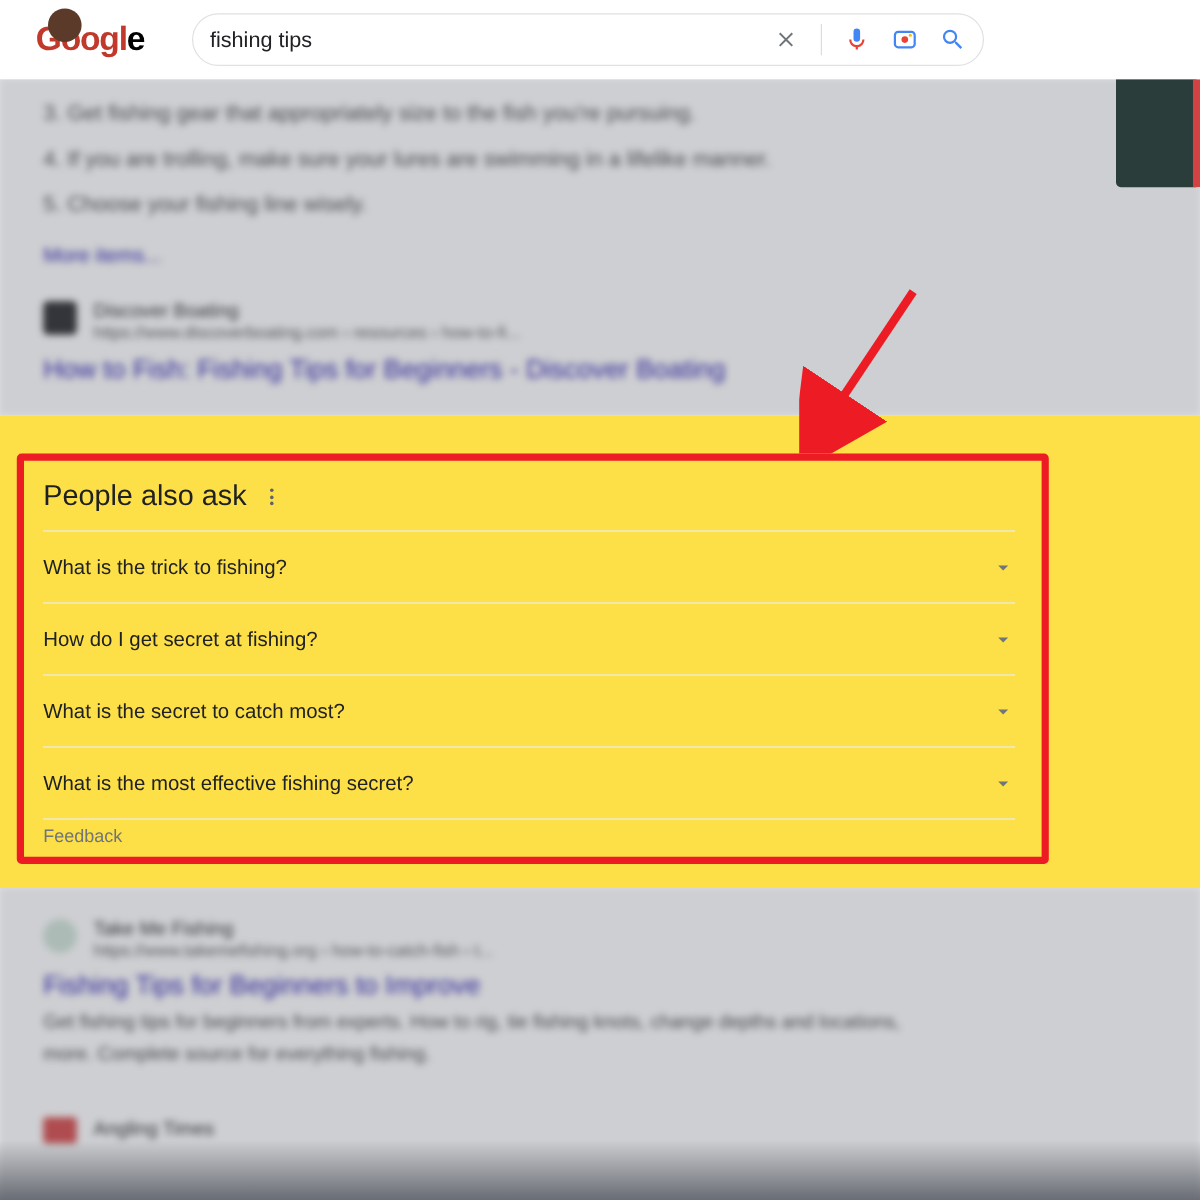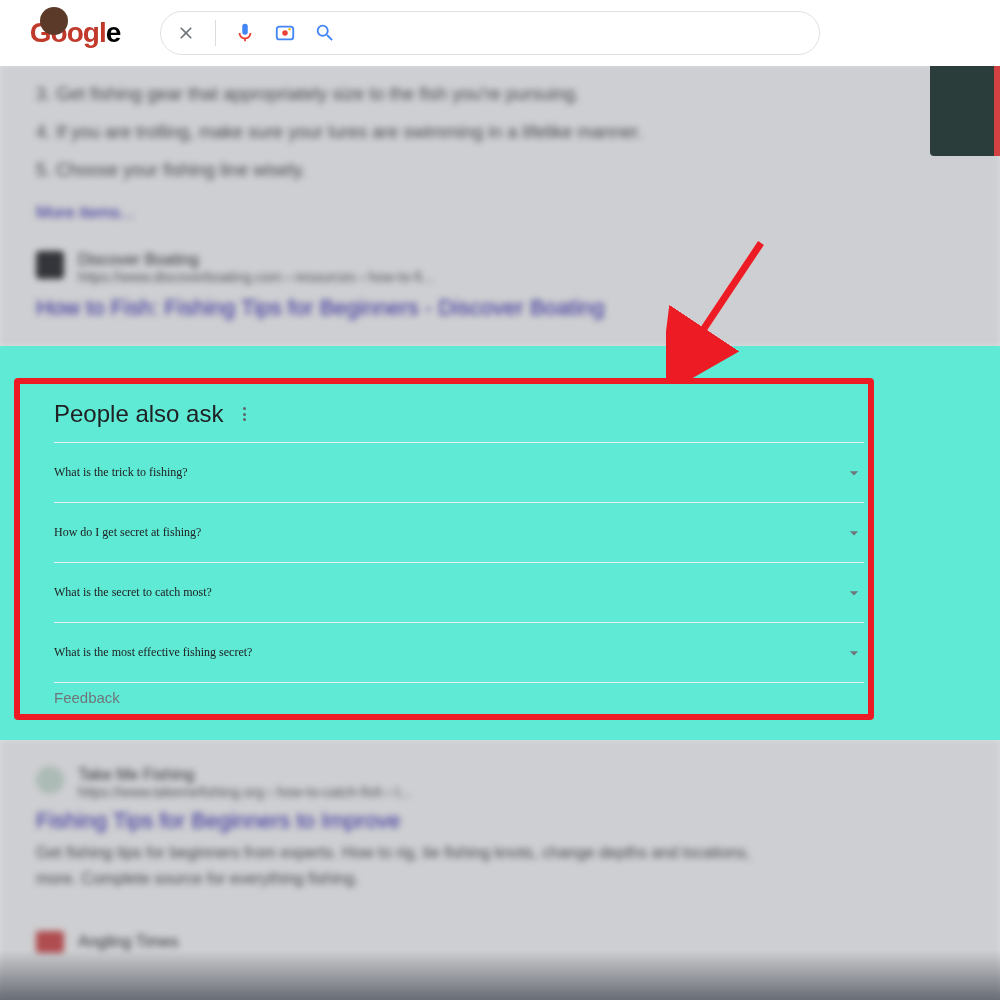--- a/index.html
+++ b/index.html
@@ -113,24 +113,24 @@
   .red-box-thumb {
     position:absolute; right:0; top:66px; width:70px; height:90px;
     background:#2a3d3a; border-radius:0 0 0 4px; z-index:3;
     border-right:6px solid #d34242;
   }
 
   
   .focus-zone {
     position:absolute;
     top:346px; left:0; right:0;
-    background:#5eead4;
+    background:#fde047;
     z-index:5;
     height:394px;
-    padding: 30px 0 0 18px;
+    padding: 30px 0 0 0;
   }
   .paa-outline {
     position:absolute;
     top:378px; left:14px;
     width:860px; height:342px;
     border:6px solid #ed1c24;
     border-radius:4px;
     z-index:6;
     pointer-events:none;
   }
@@ -153,21 +153,21 @@
   .paa-title { font-size:24px; color:#202124; }
   .more-dots { width:18px; height:18px; display:flex; flex-direction:column; justify-content:space-between; align-items:center; padding:2px 0; cursor:pointer; }
   .more-dots span{ width:3px; height:3px; background:#5f6368; border-radius:50%; }
 
   .paa-item {
     border-top:1px solid #ecedef;
     display:flex; align-items:center; justify-content:space-between;
     height:60px;
     cursor:pointer;
   }
-  .paa-item span { font-size:12px; color:#202124;font-family:Liberation Serif, serif; }
+  .paa-item span { font-size:17px; color:#202124; }
   .chev { width:20px; height:20px; color:#70757a; }
   .paa-bottom {
     border-top:1px solid #ecedef;
     text-align:left;
     font-size:15px; color:#70757a;
     padding-top:6px;
   }
   .paa-bottom a { color:#70757a; text-decoration:none; cursor:pointer; }
 
   .bottom-grad {
@@ -183,20 +183,21 @@
   <div class="logo">
     <div class="doodle"></div>
     <span>G</span>
       <span>o</span>
       <span>o</span>
       <span>g</span>
       <span>l</span>
       <span>e</span>
   </div>
   <div class="searchbar">
+    <input type="text" value="fishing tips" style="">
     <div class="sb-icons">
       <div class="sb-icon">
         <svg viewBox="0 0 24 24" width="20" height="20">
             <path fill="#70757a" d="M19 6.41 17.59 5 12 10.59 6.41 5 5 6.41 10.59 12 5 17.59 6.41 19 12 13.41 17.59 19 19 17.59 13.41 12z"></path>
           </svg>
       </div>
       <div class="sb-divider"></div>
       <div class="sb-icon mic">
         <svg viewBox="0 0 24 24" width="22" height="22">
           <path d="M12 14a3 3 0 0 0 3-3V5a3 3 0 0 0-6 0v6a3 3 0 0 0 3 3z"></path>

